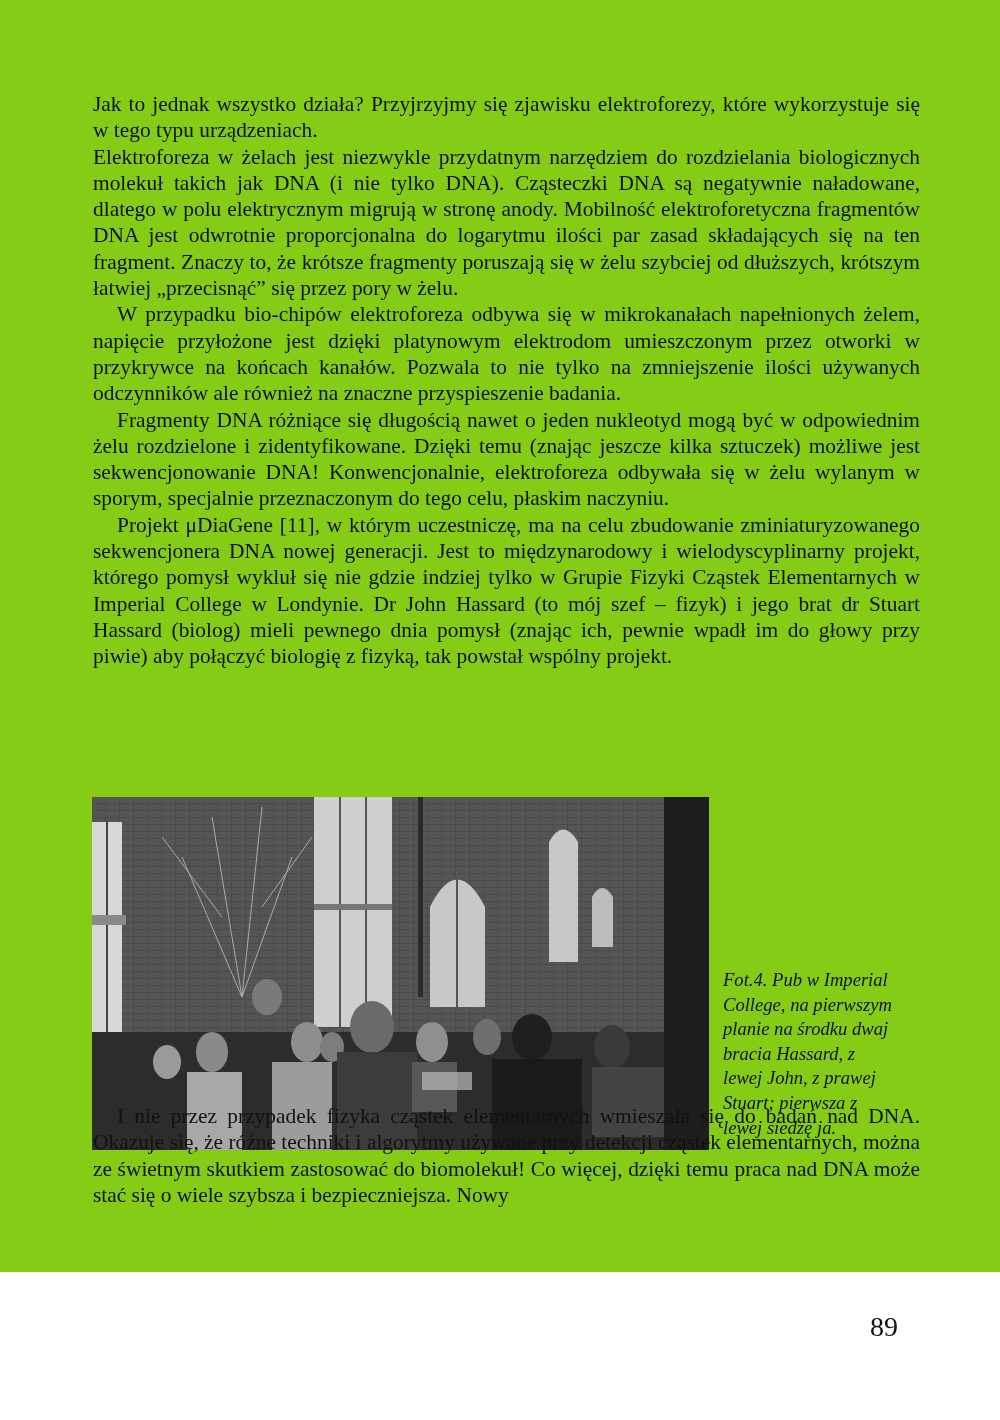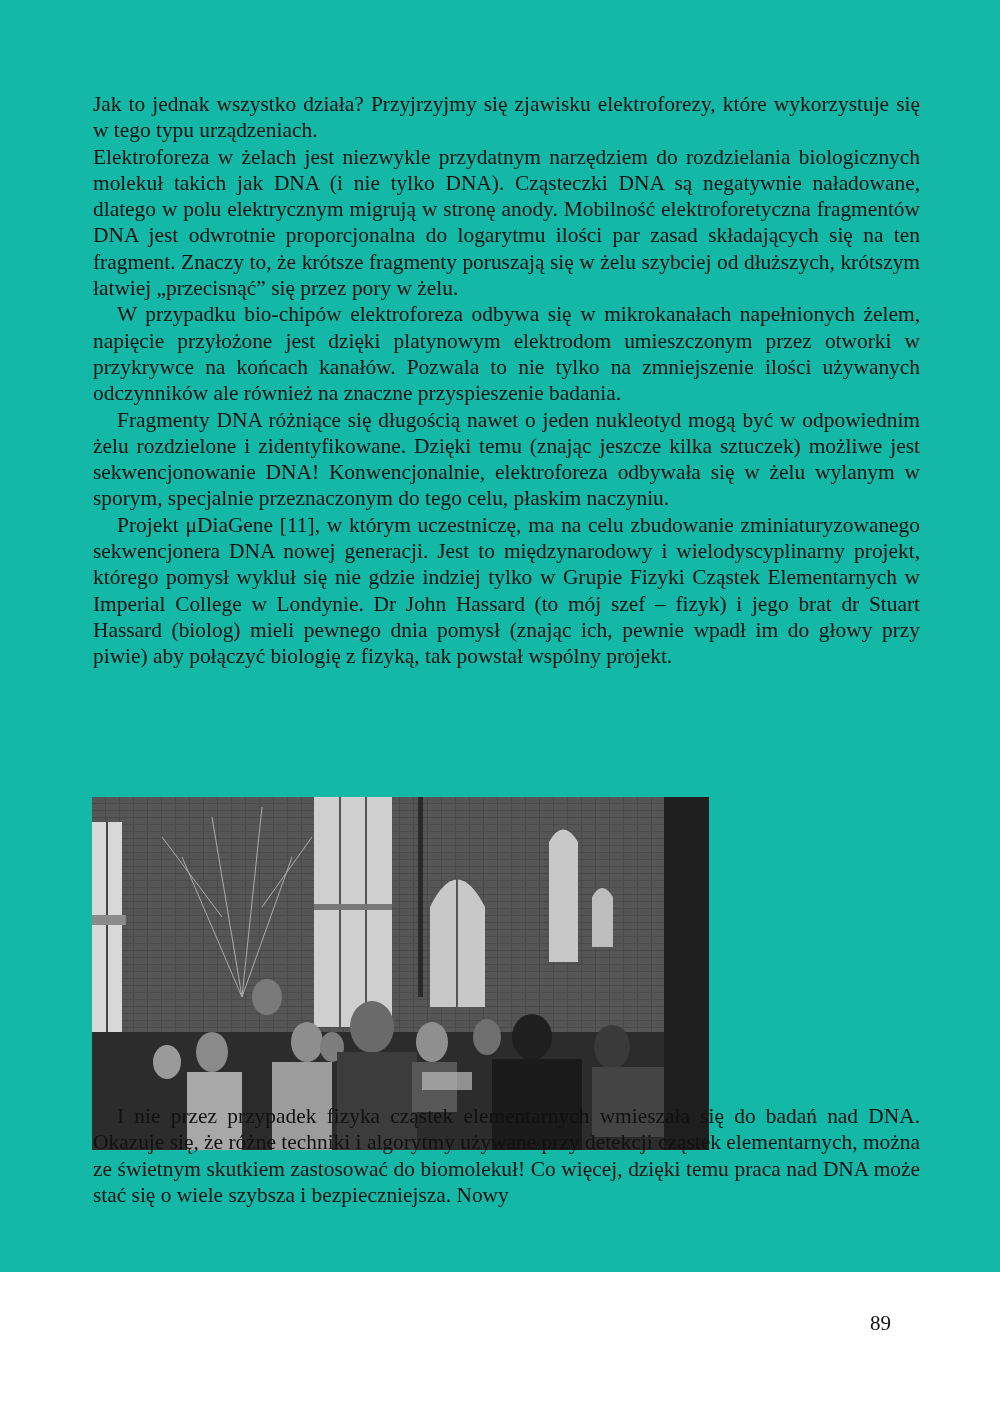--- a/index.html
+++ b/index.html
@@ -1,17 +1,17 @@
 <!DOCTYPE html>
 <html><head>
 <meta charset="utf-8">
 <style>
   html, body { margin: 0; padding: 0; background: #ffffff; }
   body { width: 1000px; height: 1420px; position: relative; overflow: hidden; }
-  .page { position: absolute; left: 0; top: 0; width: 1000px; height: 1272px; background: #14b8a6; }
+  .page { position: absolute; left: 0; top: 0; width: 1000px; height: 1272px; background: #84cc16; }
   .text-block {
     position: absolute; left: 93px; width: 827px;
     font-family: "Liberation Serif", "DejaVu Serif", serif;
     font-size: 21.4px; line-height: 26.3px; color: #111111;
     text-align: justify;
   }
   .text-block p { margin: 0; }
   .text-block p.indent { text-indent: 24px; }
   #block-top { top: 91px; }
   #block-bottom { top: 1103px; }
@@ -22,21 +22,21 @@
   .photo svg { display: block; }
   .caption {
     position: absolute; left: 723px; top: 968px; width: 215px;
     font-family: "Liberation Serif", "DejaVu Serif", serif;
     font-style: italic; font-size: 18.6px; line-height: 24.6px; color: #111111;
   }
   .caption span { display: block; white-space: nowrap; }
   .page-number {
     position: absolute; left: 870px; top: 1311px;
     font-family: "Liberation Serif", "DejaVu Serif", serif;
-    font-size: 21px; color: #111111;
+    font-size: 28px; color: #111111;
   }
 </style>
 </head>
 <body>
 
 <div class="page">
 
   <div class="text-block" id="block-top">
     <p>Jak to jednak wszystko działa? Przyjrzyjmy się zjawisku elektroforezy, które wykorzystuje się w tego typu urządzeniach.</p>
     <p>Elektroforeza w żelach jest niezwykle przydatnym narzędziem do rozdzielania biologicznych molekuł takich jak DNA (i nie tylko DNA). Cząsteczki DNA są negatywnie naładowane, dlatego w polu elektrycznym migrują w stronę anody. Mobilność elektroforetyczna fragmentów DNA jest odwrotnie proporcjonalna do logarytmu ilości par zasad składających się na ten fragment. Znaczy to, że krótsze fragmenty poruszają się w żelu szybciej od dłuższych, krótszym łatwiej „przecisnąć” się przez pory w żelu.</p>
@@ -96,19 +96,28 @@
         <ellipse cx="395" cy="240" rx="14" ry="18" fill="#6f6f6f"></ellipse>
         <ellipse cx="440" cy="240" rx="20" ry="23" fill="#1f1f1f"></ellipse>
         <rect x="400" y="262" width="90" height="91" fill="#1a1a1a"></rect>
         <ellipse cx="520" cy="250" rx="18" ry="22" fill="#3a3a3a"></ellipse>
         <rect x="500" y="270" width="72" height="70" fill="#444444"></rect>
         <rect x="330" y="275" width="50" height="18" fill="#bbbbbb" opacity="0.7"></rect>
       </g>
     </svg>
   </div>
 
+  <div class="caption">
+    <span>Fot.4. Pub w Imperial</span>
+    <span>College, na pierwszym</span>
+    <span>planie na środku dwaj</span>
+    <span>bracia Hassard, z</span>
+    <span>lewej John, z prawej</span>
+    <span>Stuart; pierwsza z</span>
+    <span>lewej siedzę ja.</span>
+  </div>
 
   <div class="text-block" id="block-bottom">
     <p class="indent">I nie przez przypadek fizyka cząstek elementarnych wmieszała się do badań nad DNA. Okazuje się, że różne techniki i algorytmy używane przy detekcji cząstek elementarnych, można ze świetnym skutkiem zastosować do biomolekuł! Co więcej, dzięki temu praca nad DNA może stać się o wiele szybsza i bezpieczniejsza. Nowy</p>
   </div>
 
   <div class="page-number">89</div>
 </div>
 
 </body></html>

